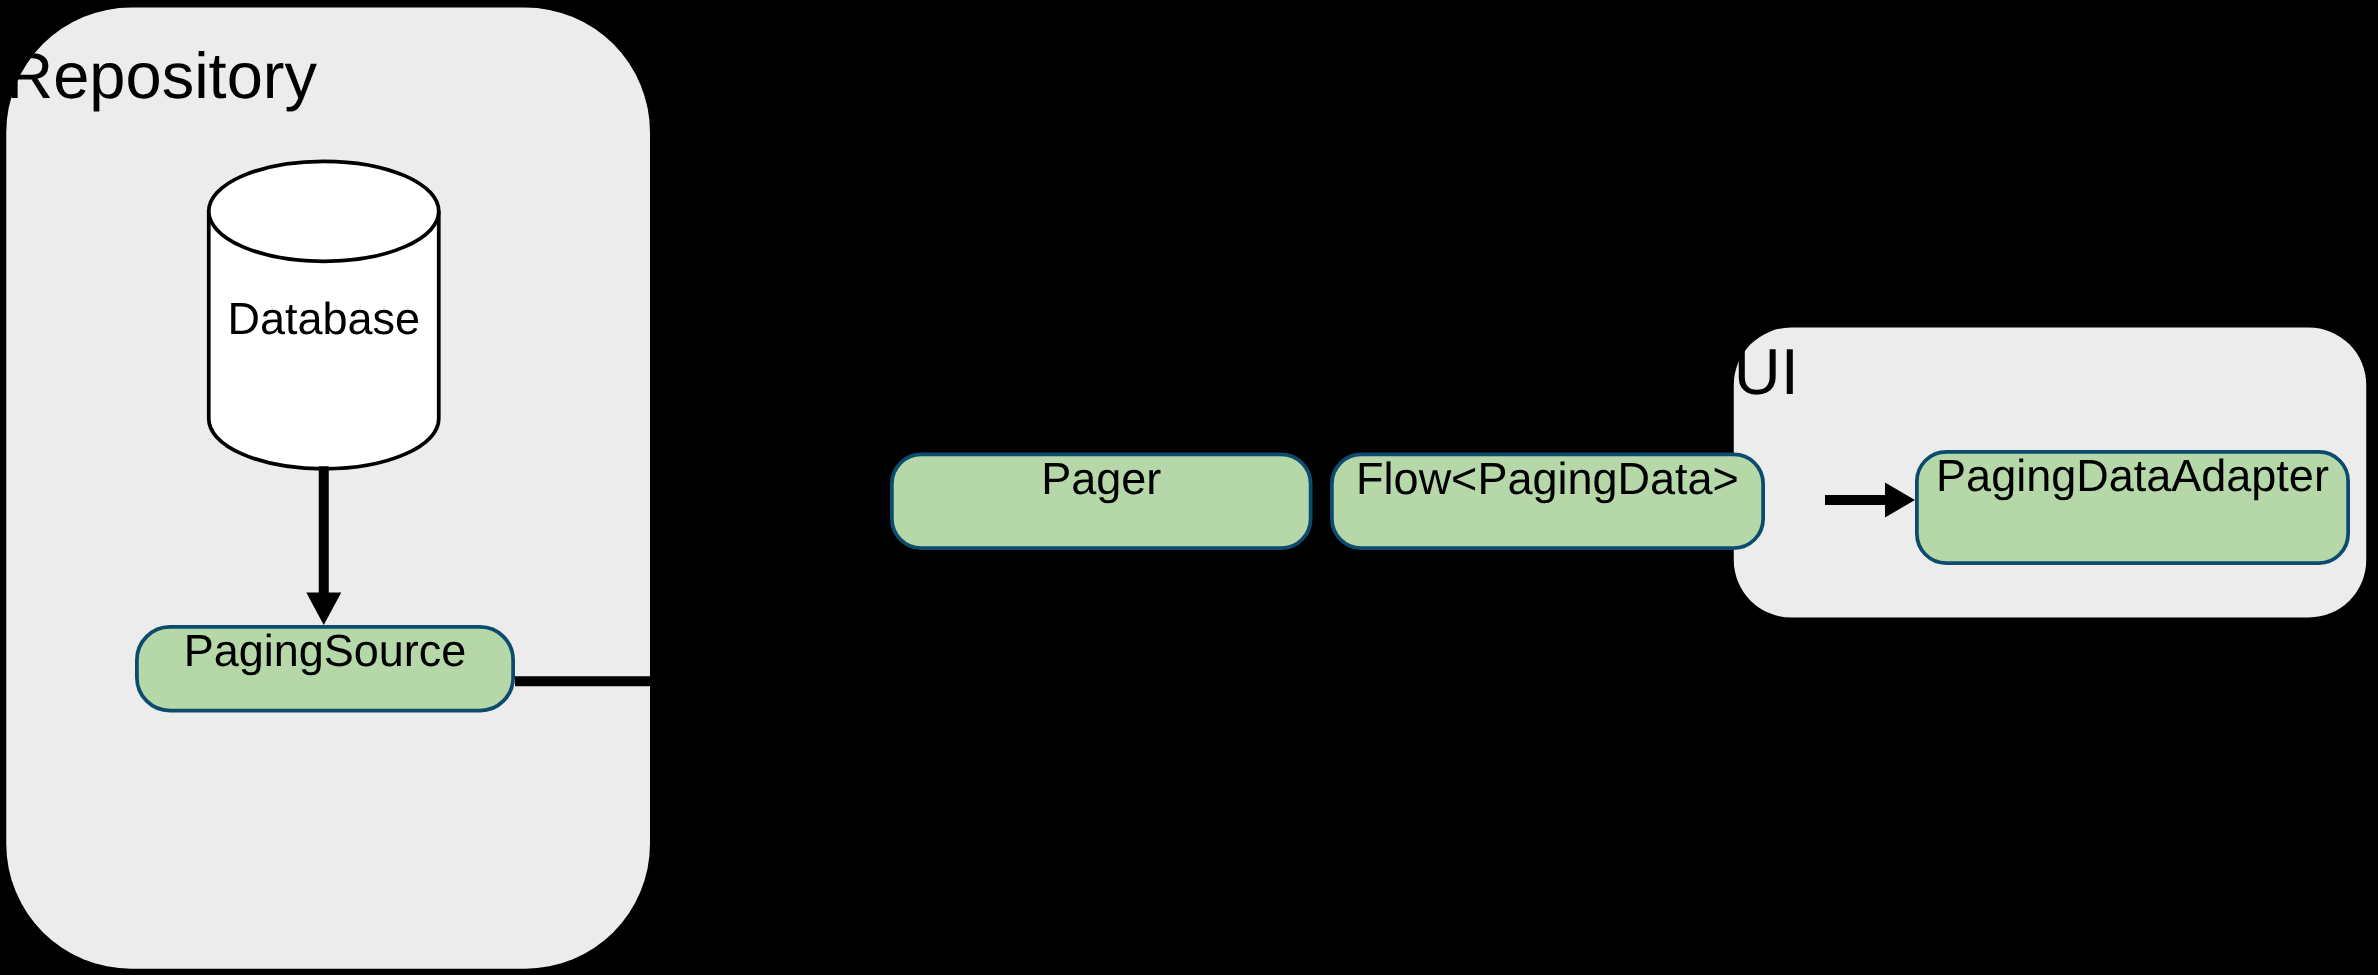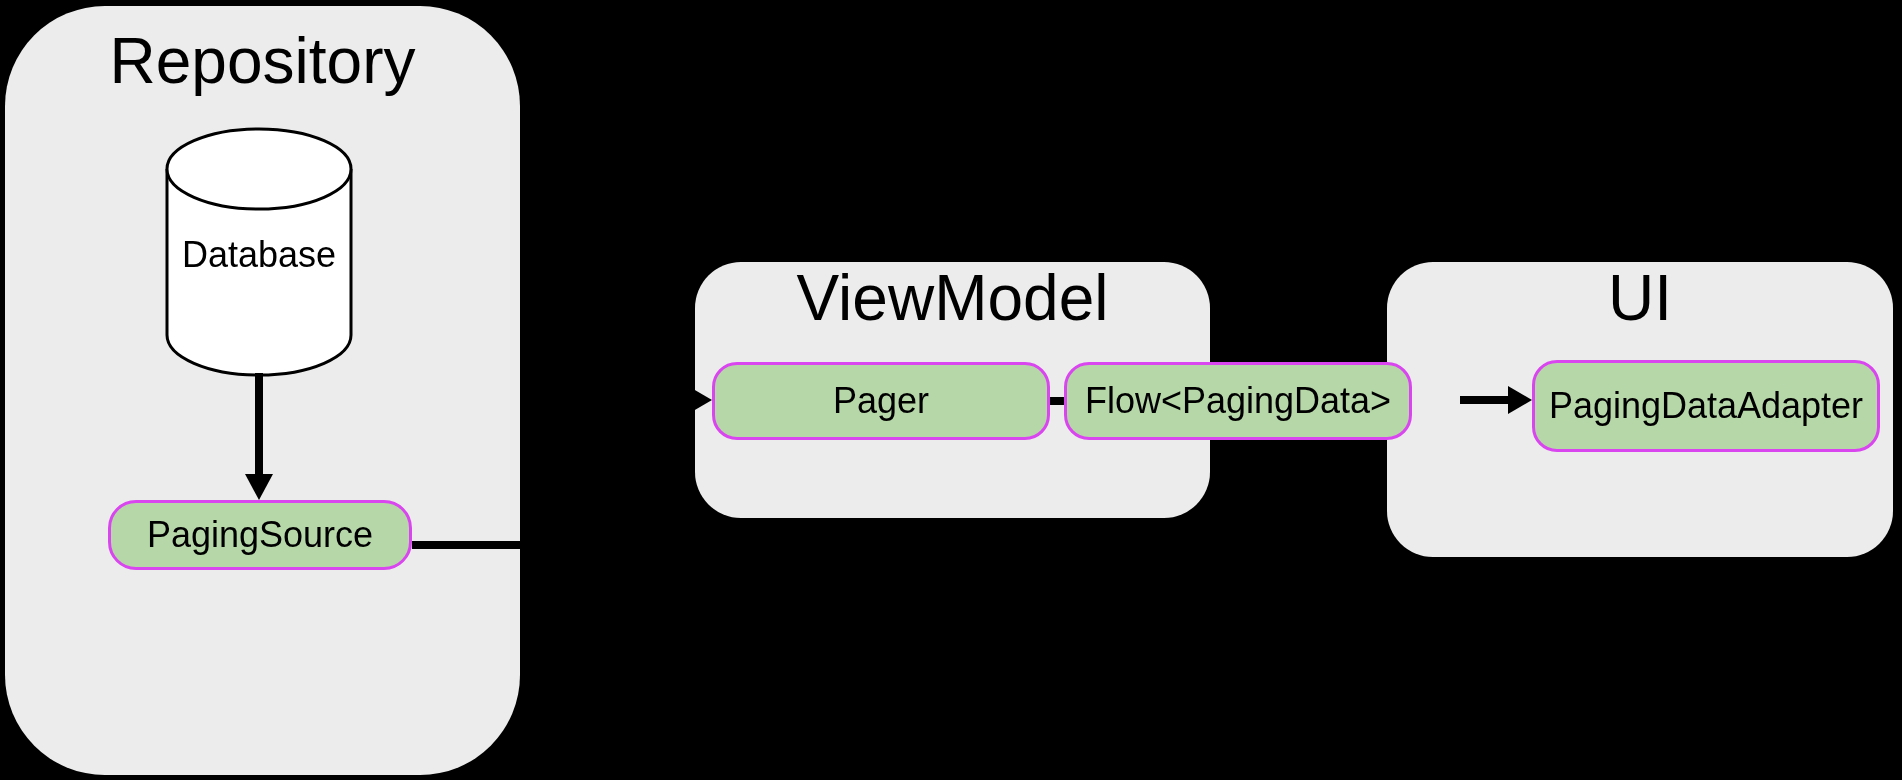--- a/index.html
+++ b/index.html
@@ -11,42 +11,40 @@
     overflow: hidden;
     font-family: "Liberation Sans", sans-serif;
     color: #000000;
   }
   .panel {
     position: absolute;
     background: #ECECEC;
   }
   .panel.repository { left: 5px;    top: 6px;   width: 515px; height: 769px; border-radius: 100px; }
   .panel.viewmodel  { left: 695px;  top: 262px; width: 515px; height: 256px; border-radius: 46px; }
-  .panel.ui         { left: 1387px; top: 262px; width: 506px; height: 295px; border-radius: 46px; }
+  .panel.ui         { left: 1387px; top: 262px; width: 506px; height: 232px; border-radius: 46px; }
   .panel-title {
     position: absolute;
     left: 0; right: 0;
-    text-align: center;
-    font-size: 64px;
+    font-size: 52px;
     line-height: 50px;
     white-space: nowrap;
   }
   .repository .panel-title { top: 30px; }
   .viewmodel  .panel-title { top: 11px; }
   .ui         .panel-title { top: 11px; }
 
   svg.wires { position: absolute; left: 0; top: 0; }
 
   .node {
     position: absolute;
     background: #B6D7A8;
-    border: 3px solid #d946ef;
+    border: 3px solid #0c4a6e;
     border-radius: 25px;
     display: flex;
-    align-items: center;
     justify-content: center;
     font-size: 36px;
     line-height: 36px;
     white-space: nowrap;
     box-sizing: border-box;
   }
   .node.paging-source       { left: 108px;  top: 500px; width: 304px; height: 70px; border-radius: 28px; }
   .node.pager               { left: 712px;  top: 362px; width: 338px; height: 78px; }
   .node.flow-paging-data    { left: 1064px; top: 362px; width: 348px; height: 78px; }
   .node.paging-data-adapter { left: 1532px; top: 360px; width: 348px; height: 92px; }
@@ -60,23 +58,20 @@
     white-space: nowrap;
   }
 </style>
 </head>
 <body>
 
 <div class="canvas">
 
   <div class="panel repository">
     <div class="panel-title">Repository</div>
-  </div>
-  <div class="panel viewmodel">
-    <div class="panel-title">ViewModel</div>
   </div>
   <div class="panel ui">
     <div class="panel-title">UI</div>
   </div>
 
   <svg class="wires" width="1902" height="780" viewBox="0 0 1902 780">
 
     <g>
       <path d="M167,169 L167,335 A92,40 0 0,0 351,335 L351,169" fill="#FFFFFF" stroke="#000000" stroke-width="3"></path>
       <ellipse cx="259" cy="169" rx="92" ry="40" fill="#FFFFFF" stroke="#000000" stroke-width="3"></ellipse>

